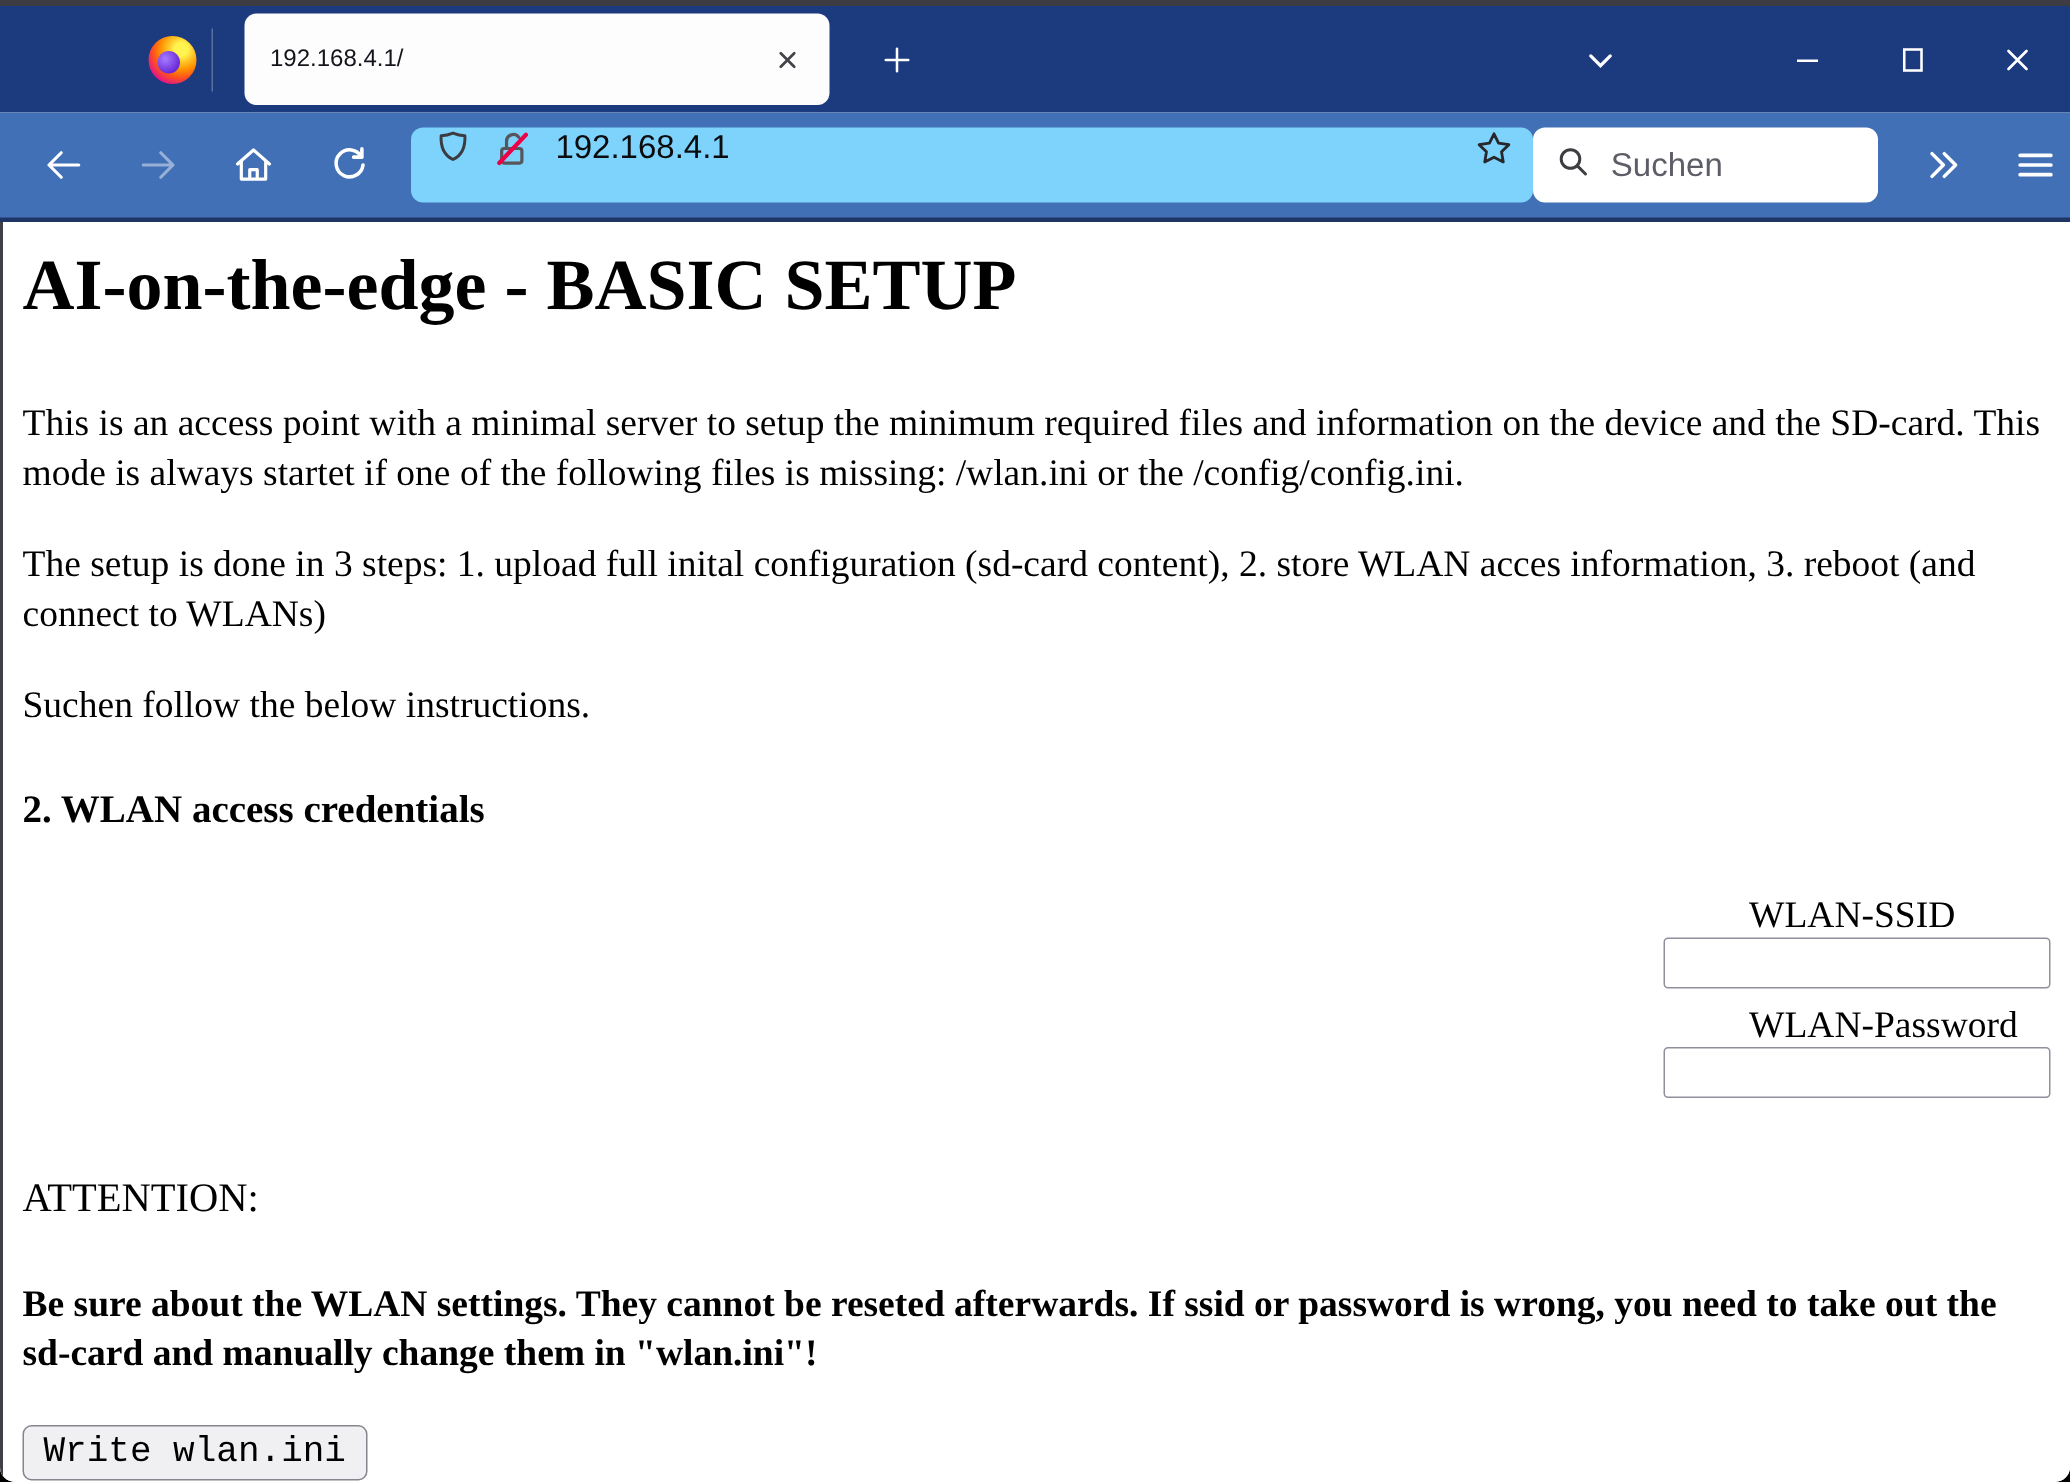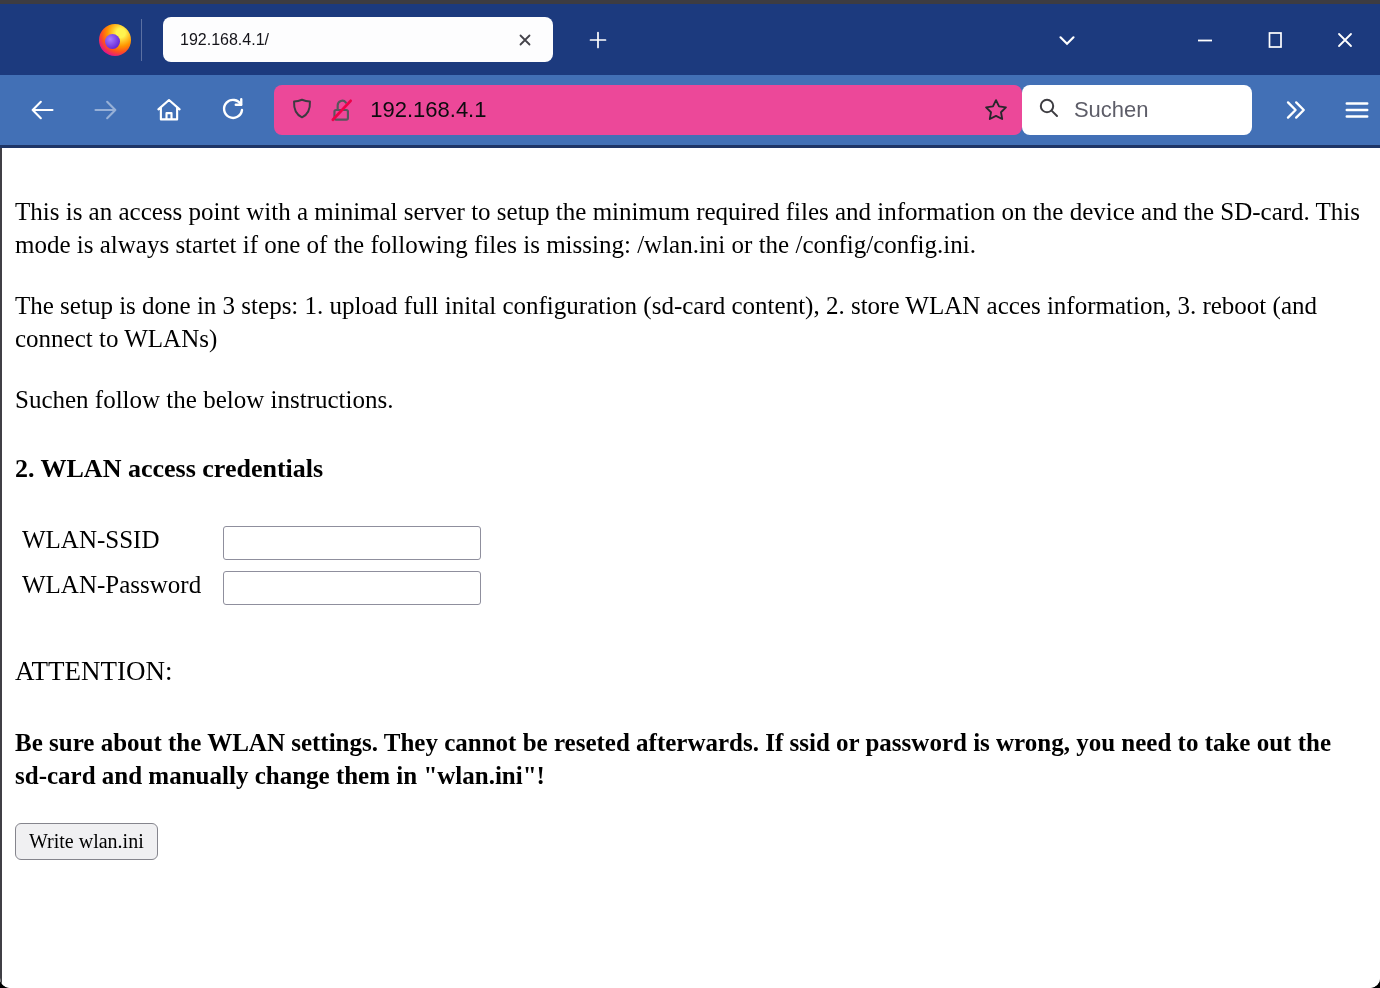--- a/index.html
+++ b/index.html
@@ -27,21 +27,21 @@
   .fx-logo {
     width:32px; height:32px; border-radius:50%; position:relative;
     background:radial-gradient(circle at 68% 28%, #fff44f 0 14%, #ffc226 28%, #ff9500 42%, #ff4f1f 60%, #e31587 78%, #8f1d9c 92%, #742f8e 100%);
   }
   .fx-logo::after {
     content:""; position:absolute; left:6px; top:10px; width:15px; height:15px; border-radius:50%;
     background:radial-gradient(circle at 35% 35%, #a77bff, #6a2bd9 70%, #4a1d96);
   }
   .fx-sep { margin-left:9px; width:1px; height:42px; background:rgba(255,255,255,.28); }
   .tab {
-    margin-left:21px; width:390px; height:45px;
+    margin-left:21px; width:390px; height:61px;
     background:#fdfdfe; border-radius:8px;
     display:flex; align-items:center; padding:0 14px 0 17px;
   }
   .tab-title { font-size:16px; color:#15141a; white-space:nowrap; }
   .icon-btn { background:none; border:none; padding:0; display:grid; place-items:center; cursor:pointer; }
   .tab-close { margin-left:auto; width:28px; height:28px; border-radius:4px; }
   .newtab { margin-left:28px; width:34px; height:34px; border-radius:4px; }
   .tb-spacer { flex:1; }
   .tabs-chevron { width:48px; height:44px; }
   .win-controls { display:flex; gap:22px; margin-left:90px; margin-right:11px; }
@@ -50,22 +50,22 @@
   
   .toolbar {
     flex:none; height:73px;
     background:var(--toolbar,#4270b6);
     border-bottom:3px solid var(--toolbar-border,#1e3566);
     display:flex; align-items:center; padding:0 0 0 19px;
   }
   .nav-btn { width:48px; height:48px; margin-right:17px; border-radius:6px; }
   .urlbar {
     margin-left:1px; width:770px; height:50px;
-    background:#ec4899; border-radius:8px;
-    display:flex; align-items:center; padding:0 12px 0 14px;
+    background:#7dd3fc; border-radius:8px;
+    display:flex; align-items:flex-start; padding:0 12px 0 14px;
     cursor:text;
   }
   .urlbar .ico { flex:none; display:grid; place-items:center; }
   .url-text { margin-left:14px; font-size:22px; color:#0c0c0e; }
   .url-spacer { flex:1; }
   .searchbox {
     width:230px; height:50px;
     background:#fff; border-radius:8px;
     display:flex; align-items:center; padding:0 12px 0 14px;
   }
@@ -84,34 +84,34 @@
     border-left:2px solid #403f45;
     padding:0 13px; color:#000;
     font-family:"Liberation Serif", serif;
     font-size:25px; overflow:hidden;
   }
   .page h1 { margin:15px 0 0; font-size:48px; line-height:56px; font-weight:bold; }
   .page p  { margin:28px 0 0; line-height:33px; }
   .page p.first { margin-top:47px; }
   .page h2 { margin:32px 0 0; font-size:26px; line-height:42px; font-weight:bold; }
   .wlan-form { margin-top:36px; }
-  .form-row { display:flex; align-items:flex-start; margin-bottom:11px; }
+  .form-row { display:flex; align-items:flex-end; margin-bottom:11px;flex-direction:column; }
   .row-label { width:208px; padding-left:7px; flex:none; }
   .field {
     width:258px; height:34px; flex:none;
     border:1px solid #8f8f9d; border-radius:3px; background:#fff;
     font-size:20px; padding:0 8px;
     font-family:"Liberation Sans", sans-serif;
   }
   .row-hint { margin-left:8px; white-space:nowrap; }
   .page h3 { margin:50px 0 0; font-size:27px; line-height:33px; font-weight:normal; }
   .warning { font-weight:bold; margin-top:38px !important; }
   .submit-btn {
     margin-top:31px; padding:4px 13px; height:37px;
-    font-size:20px; font-family:Liberation Serif, serif; color:#000;
+    font-size:24px; font-family:Liberation Mono, monospace; color:#000;
     background:#f0f0f2; border:1px solid #85858d; border-radius:6px;
     cursor:pointer;
   }
 </style>
 </head>
 <body>
 
 <div class="window">
   <div class="top-strip"></div>
 
@@ -224,20 +224,21 @@
         </svg>
     </button>
     <button class="icon-btn menu-btn">
       <svg width="28" height="28" viewBox="0 0 26 26">
           <path d="M3.5 7h19M3.5 13h19M3.5 19h19" fill="none" stroke="#fff" stroke-width="2.3" stroke-linecap="round"></path>
         </svg>
     </button>
   </div>
 
   <main class="page">
+    <h1>AI-on-the-edge - BASIC SETUP</h1>
 
     <p class="first">This is an access point with a minimal server to setup the minimum required files and information on the device and the SD-card. This mode is always startet if one of the following files is missing: /wlan.ini or the /config/config.ini.</p>
     <p>The setup is done in 3 steps: 1. upload full inital configuration (sd-card content), 2. store WLAN acces information, 3. reboot (and connect to WLANs)</p>
     <p>Suchen follow the below instructions.</p>
 
     <h2>2. WLAN access credentials</h2>
 
     <div class="wlan-form">
       <div class="form-row">
         <span class="row-label">WLAN-SSID</span>

